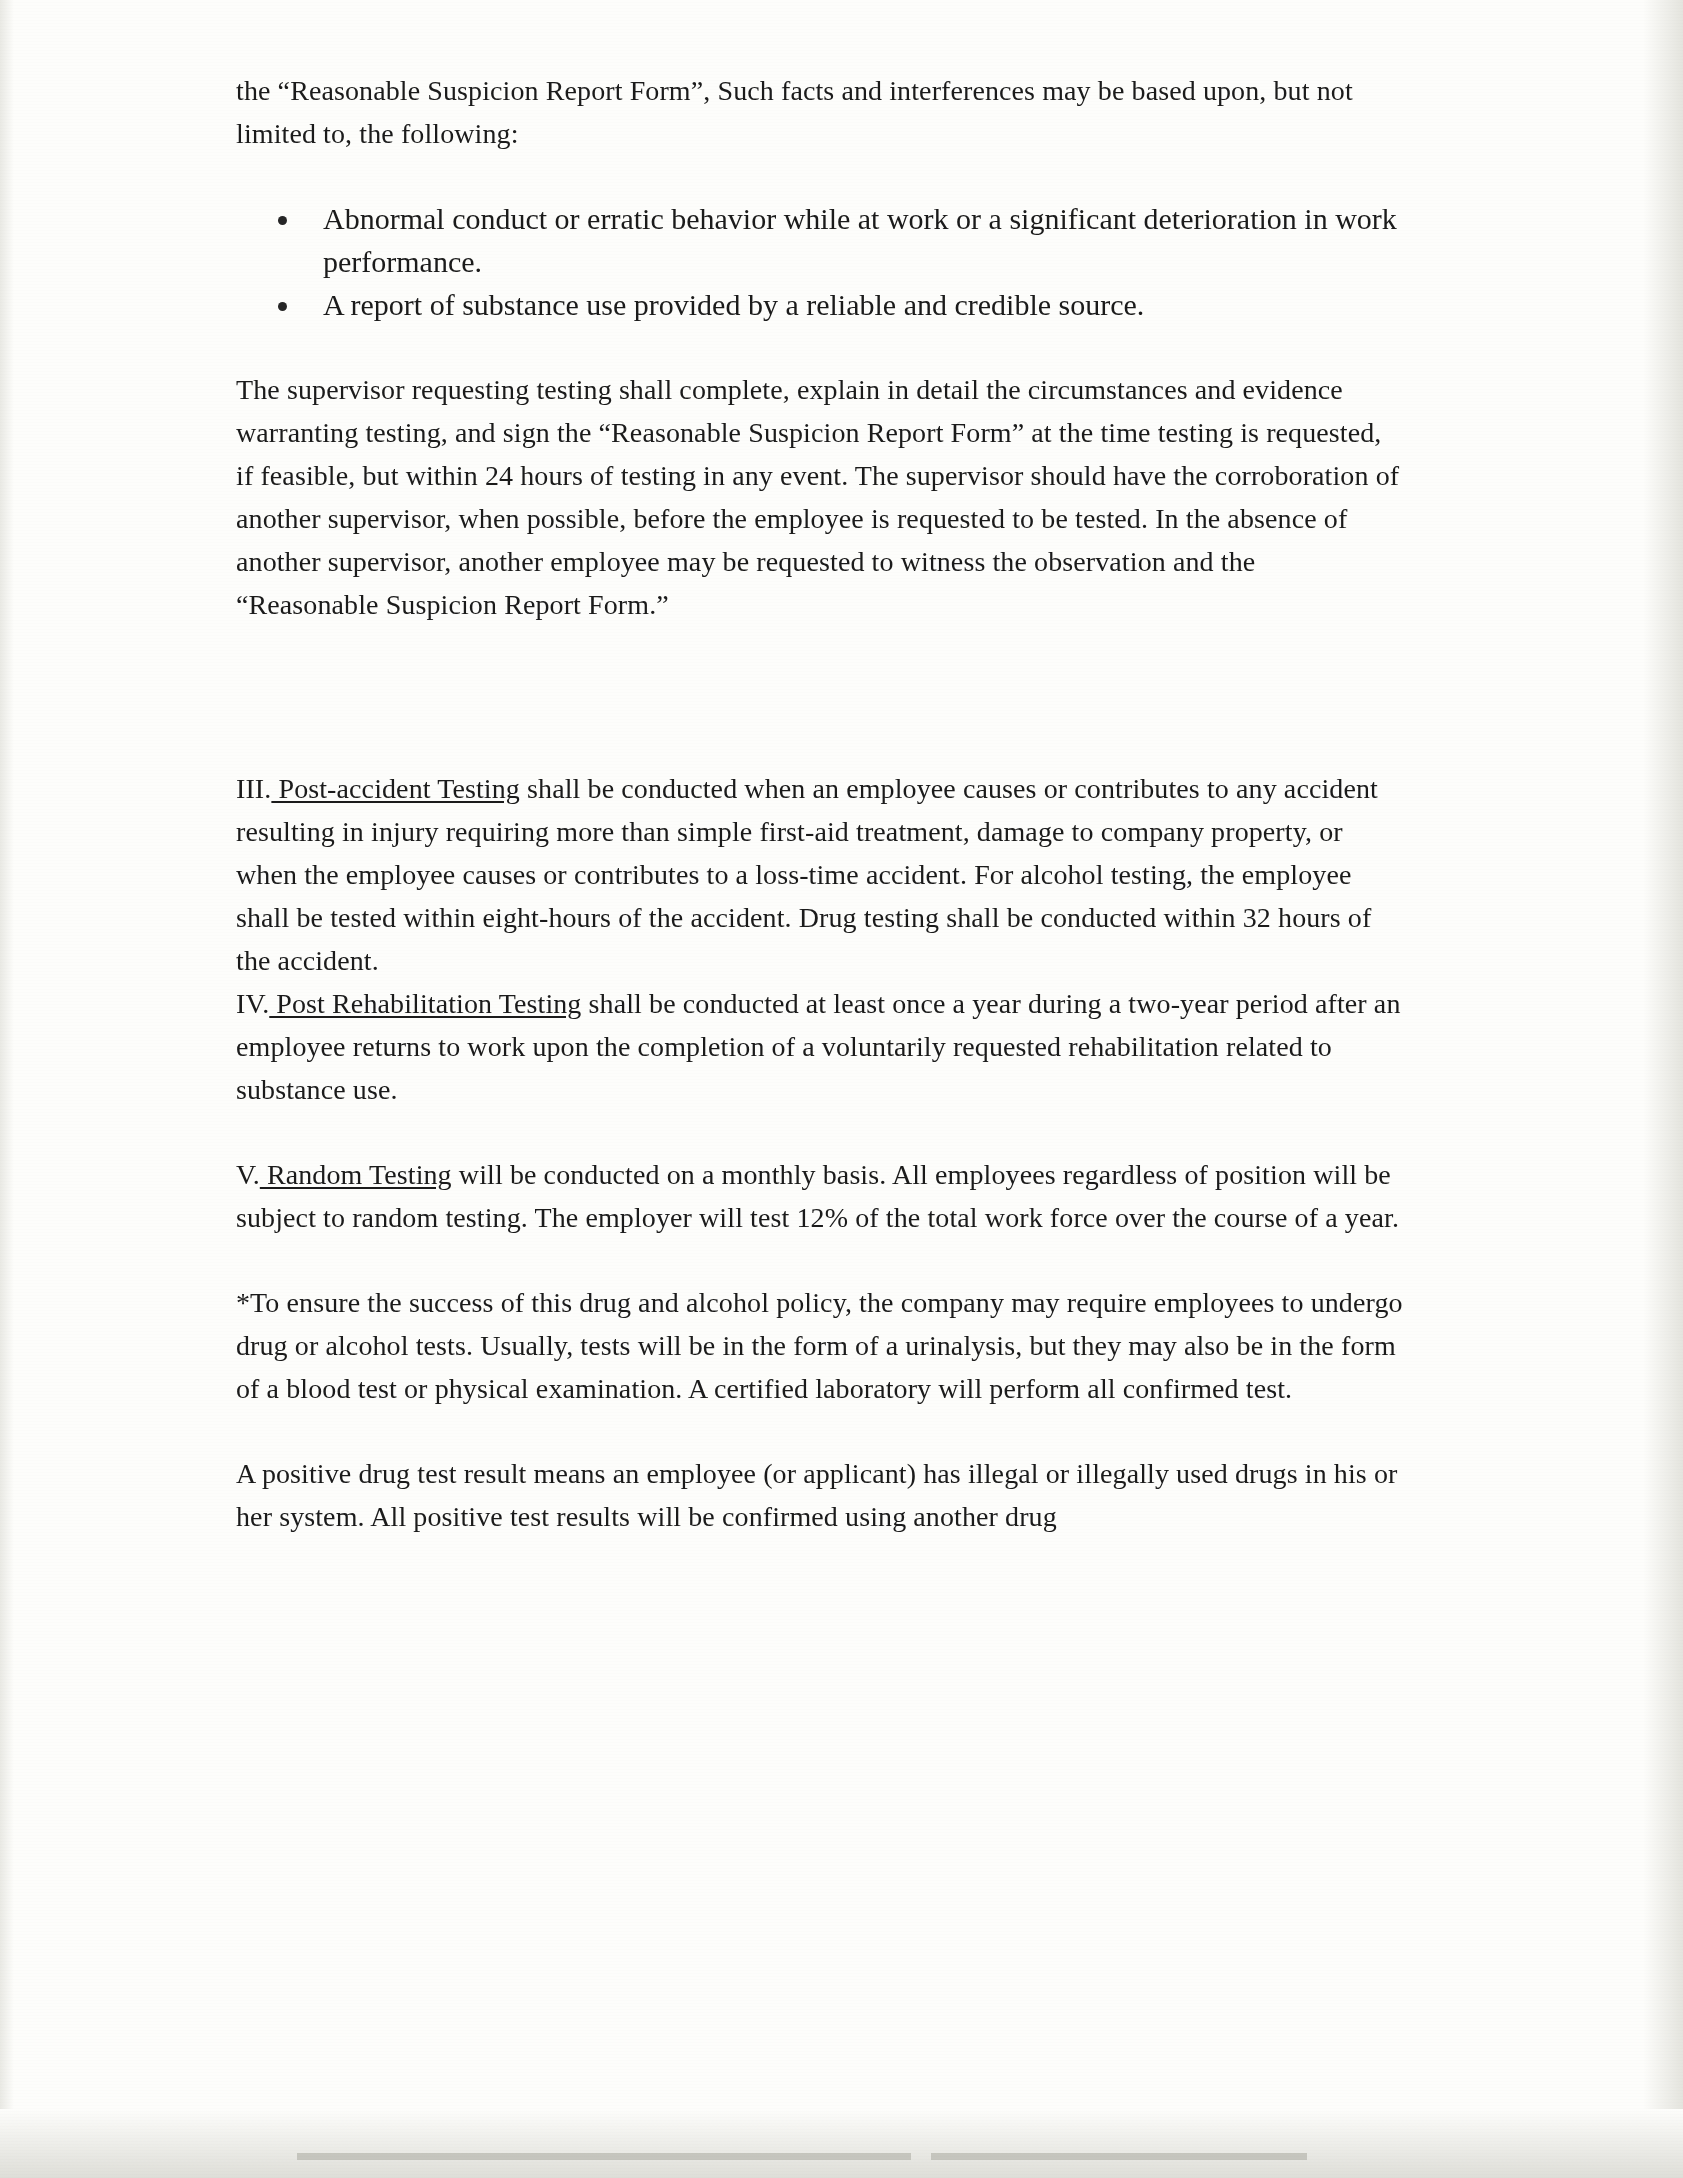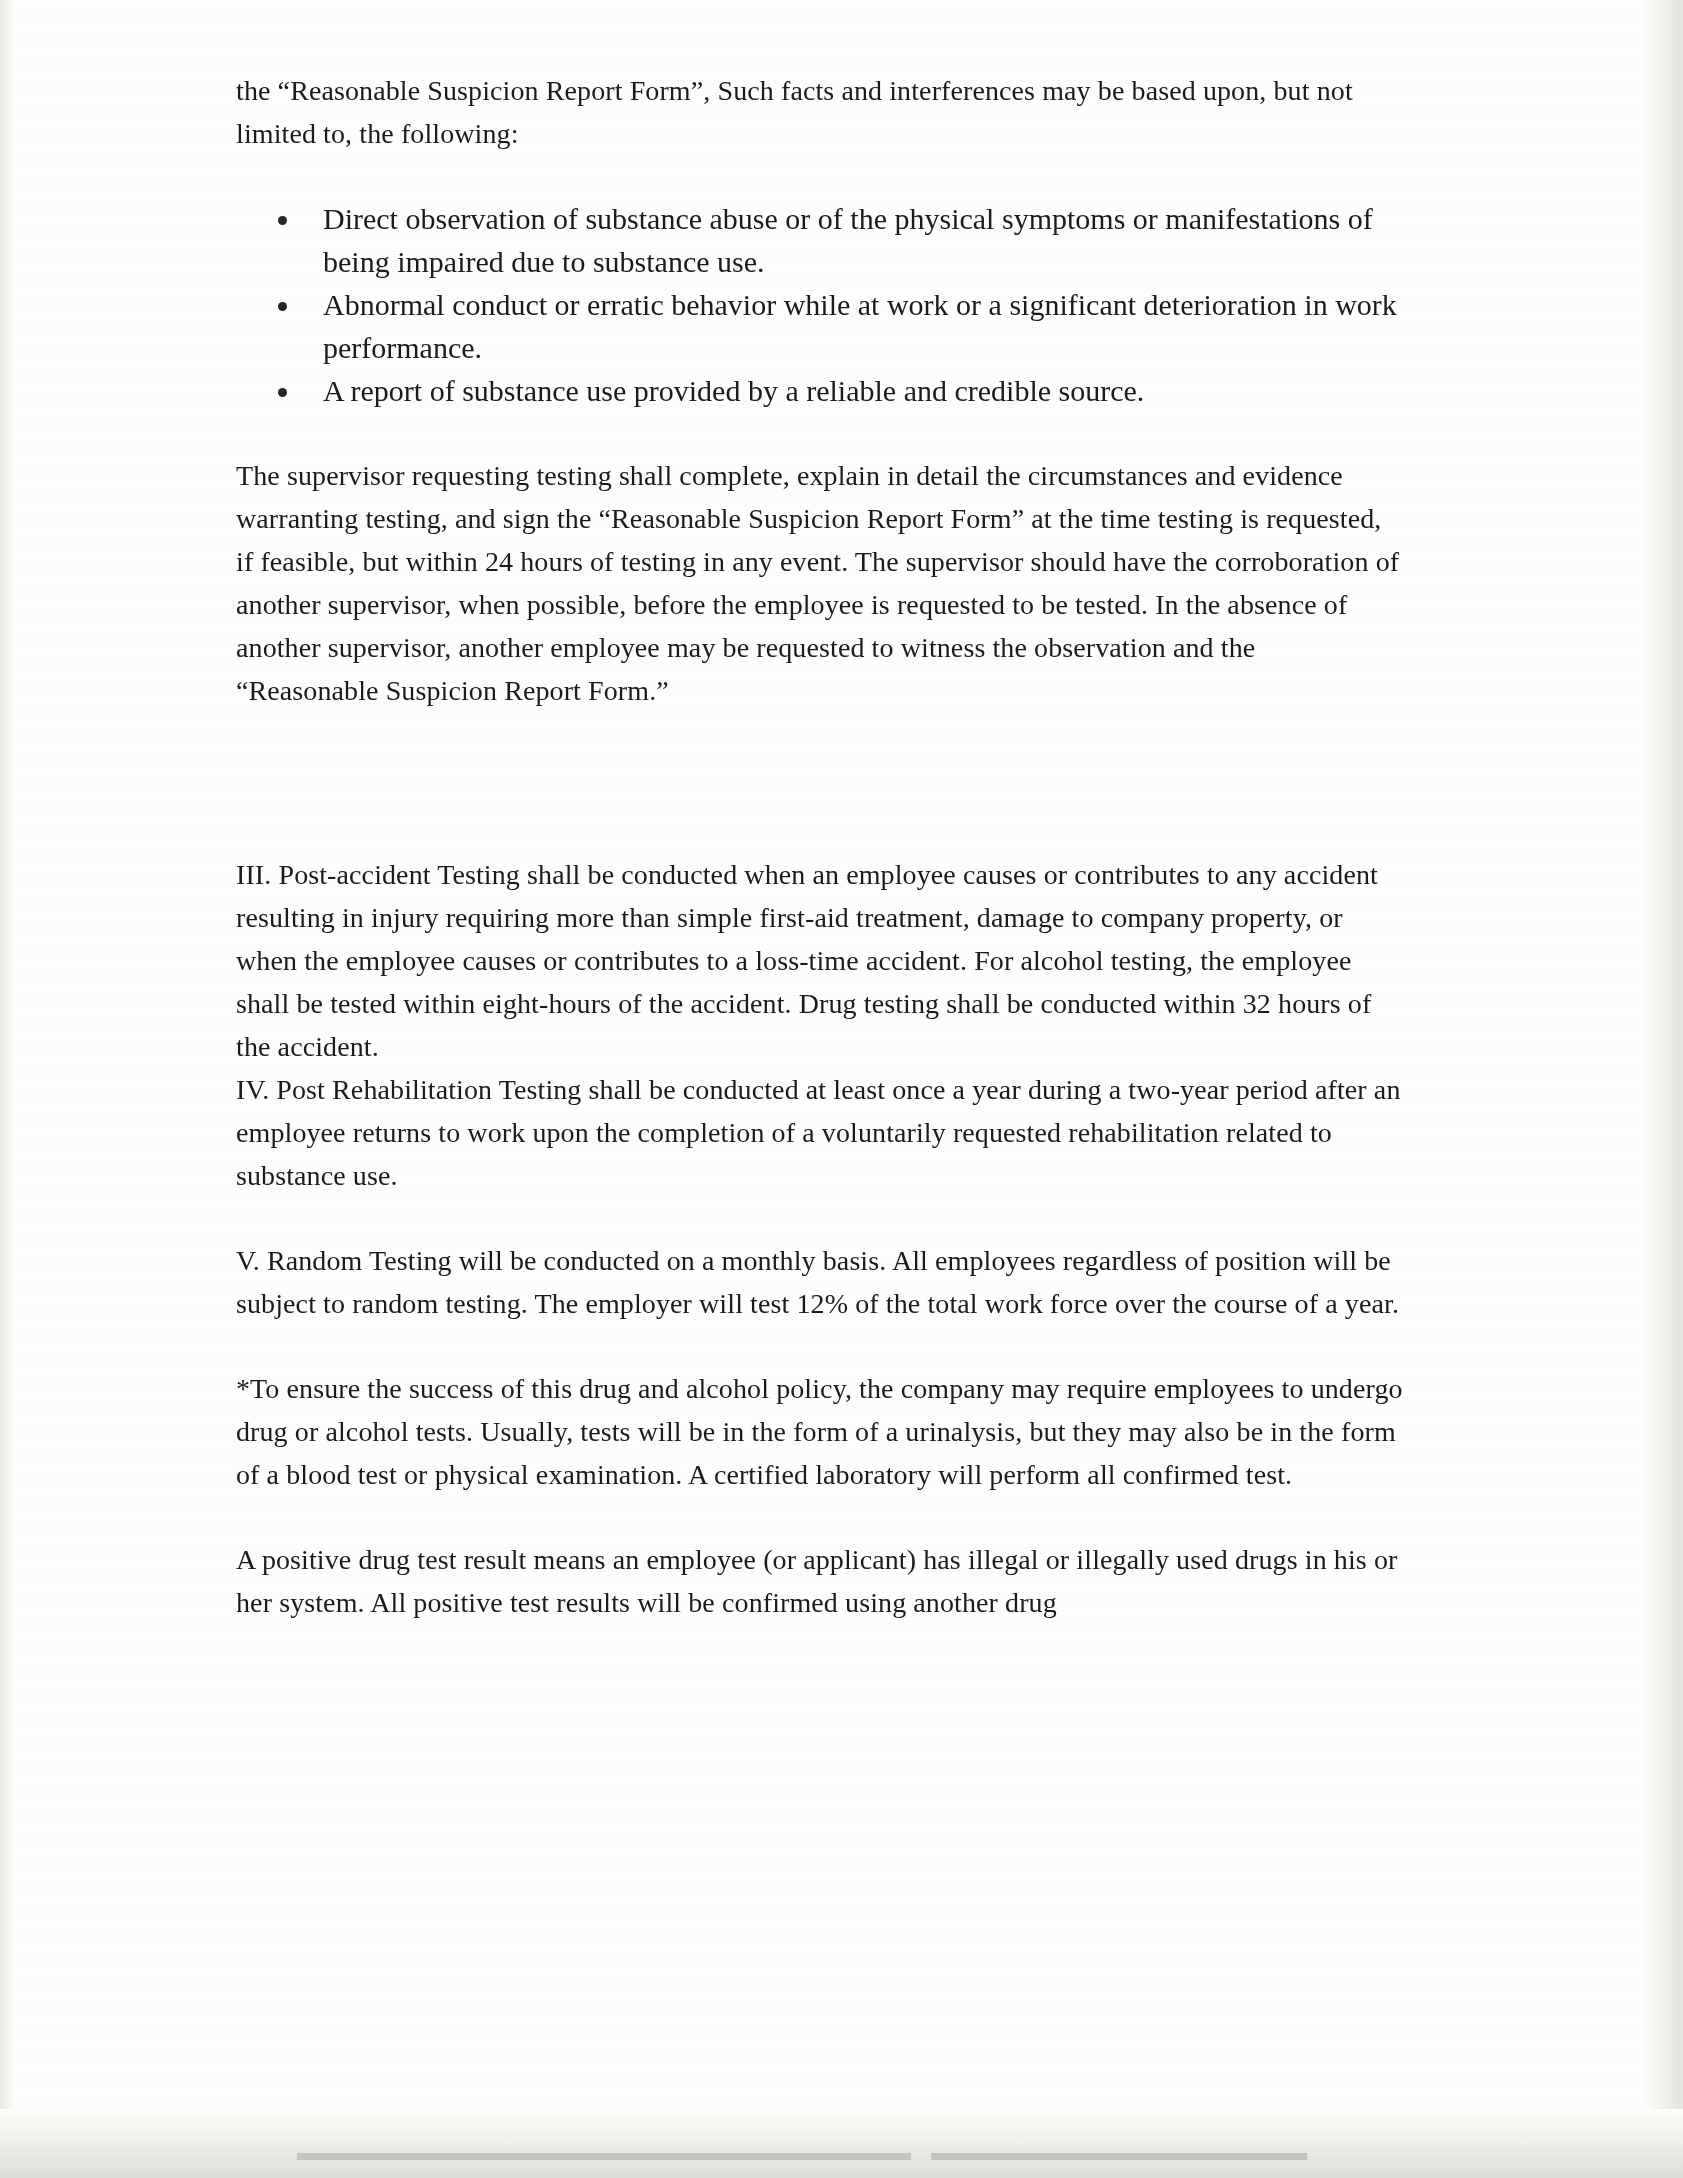--- a/index.html
+++ b/index.html
@@ -91,20 +91,21 @@
     position: absolute;
     left: 42px;
     top: 19px;
     width: 9px;
     height: 9px;
     background: #262626;
     border-radius: 50%;
   }
 
   .u {
+    text-decoration: underline;
     text-underline-offset: 3px;
   }
 
   
   .grain {
     position: absolute;
     inset: 0;
     pointer-events: none;
     opacity: .035;
     background-image:
@@ -122,21 +123,20 @@
   <div class="scan-bottom-mark"></div>
   <div class="scan-bottom-mark second"></div>
 
   <div class="content">
 
     <p class="para">the “Reasonable Suspicion Report Form”, Such facts and interferences may be based upon, but not limited to, the following:</p>
 
     <div class="gap-md"></div>
 
     <ul class="bullets">
-      <li>Direct observation of substance abuse or of the physical symptoms or manifestations of being impaired due to substance use.</li>
       <li>Abnormal conduct or erratic behavior while at work or a significant deterioration in work performance.</li>
       <li>A report of substance use provided by a reliable and credible source.</li>
     </ul>
 
     <div class="gap-md"></div>
 
     <p class="para">The supervisor requesting testing shall complete, explain in detail the circumstances and evidence warranting testing, and sign the “Reasonable Suspicion Report Form” at the time testing is requested, if feasible, but within 24 hours of testing in any event.  The supervisor should have the corroboration of another supervisor, when possible, before the employee is requested to be tested.  In the absence of another supervisor, another employee may be requested to witness the observation and the “Reasonable Suspicion Report Form.”</p>
 
     <div class="gap-md"></div>
 

